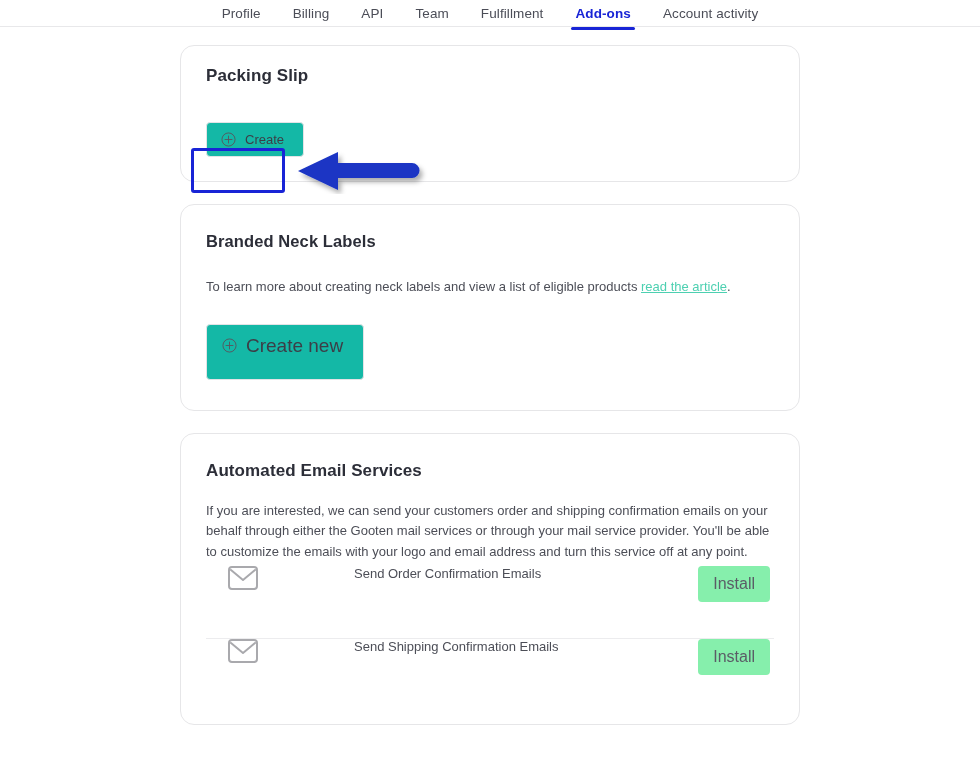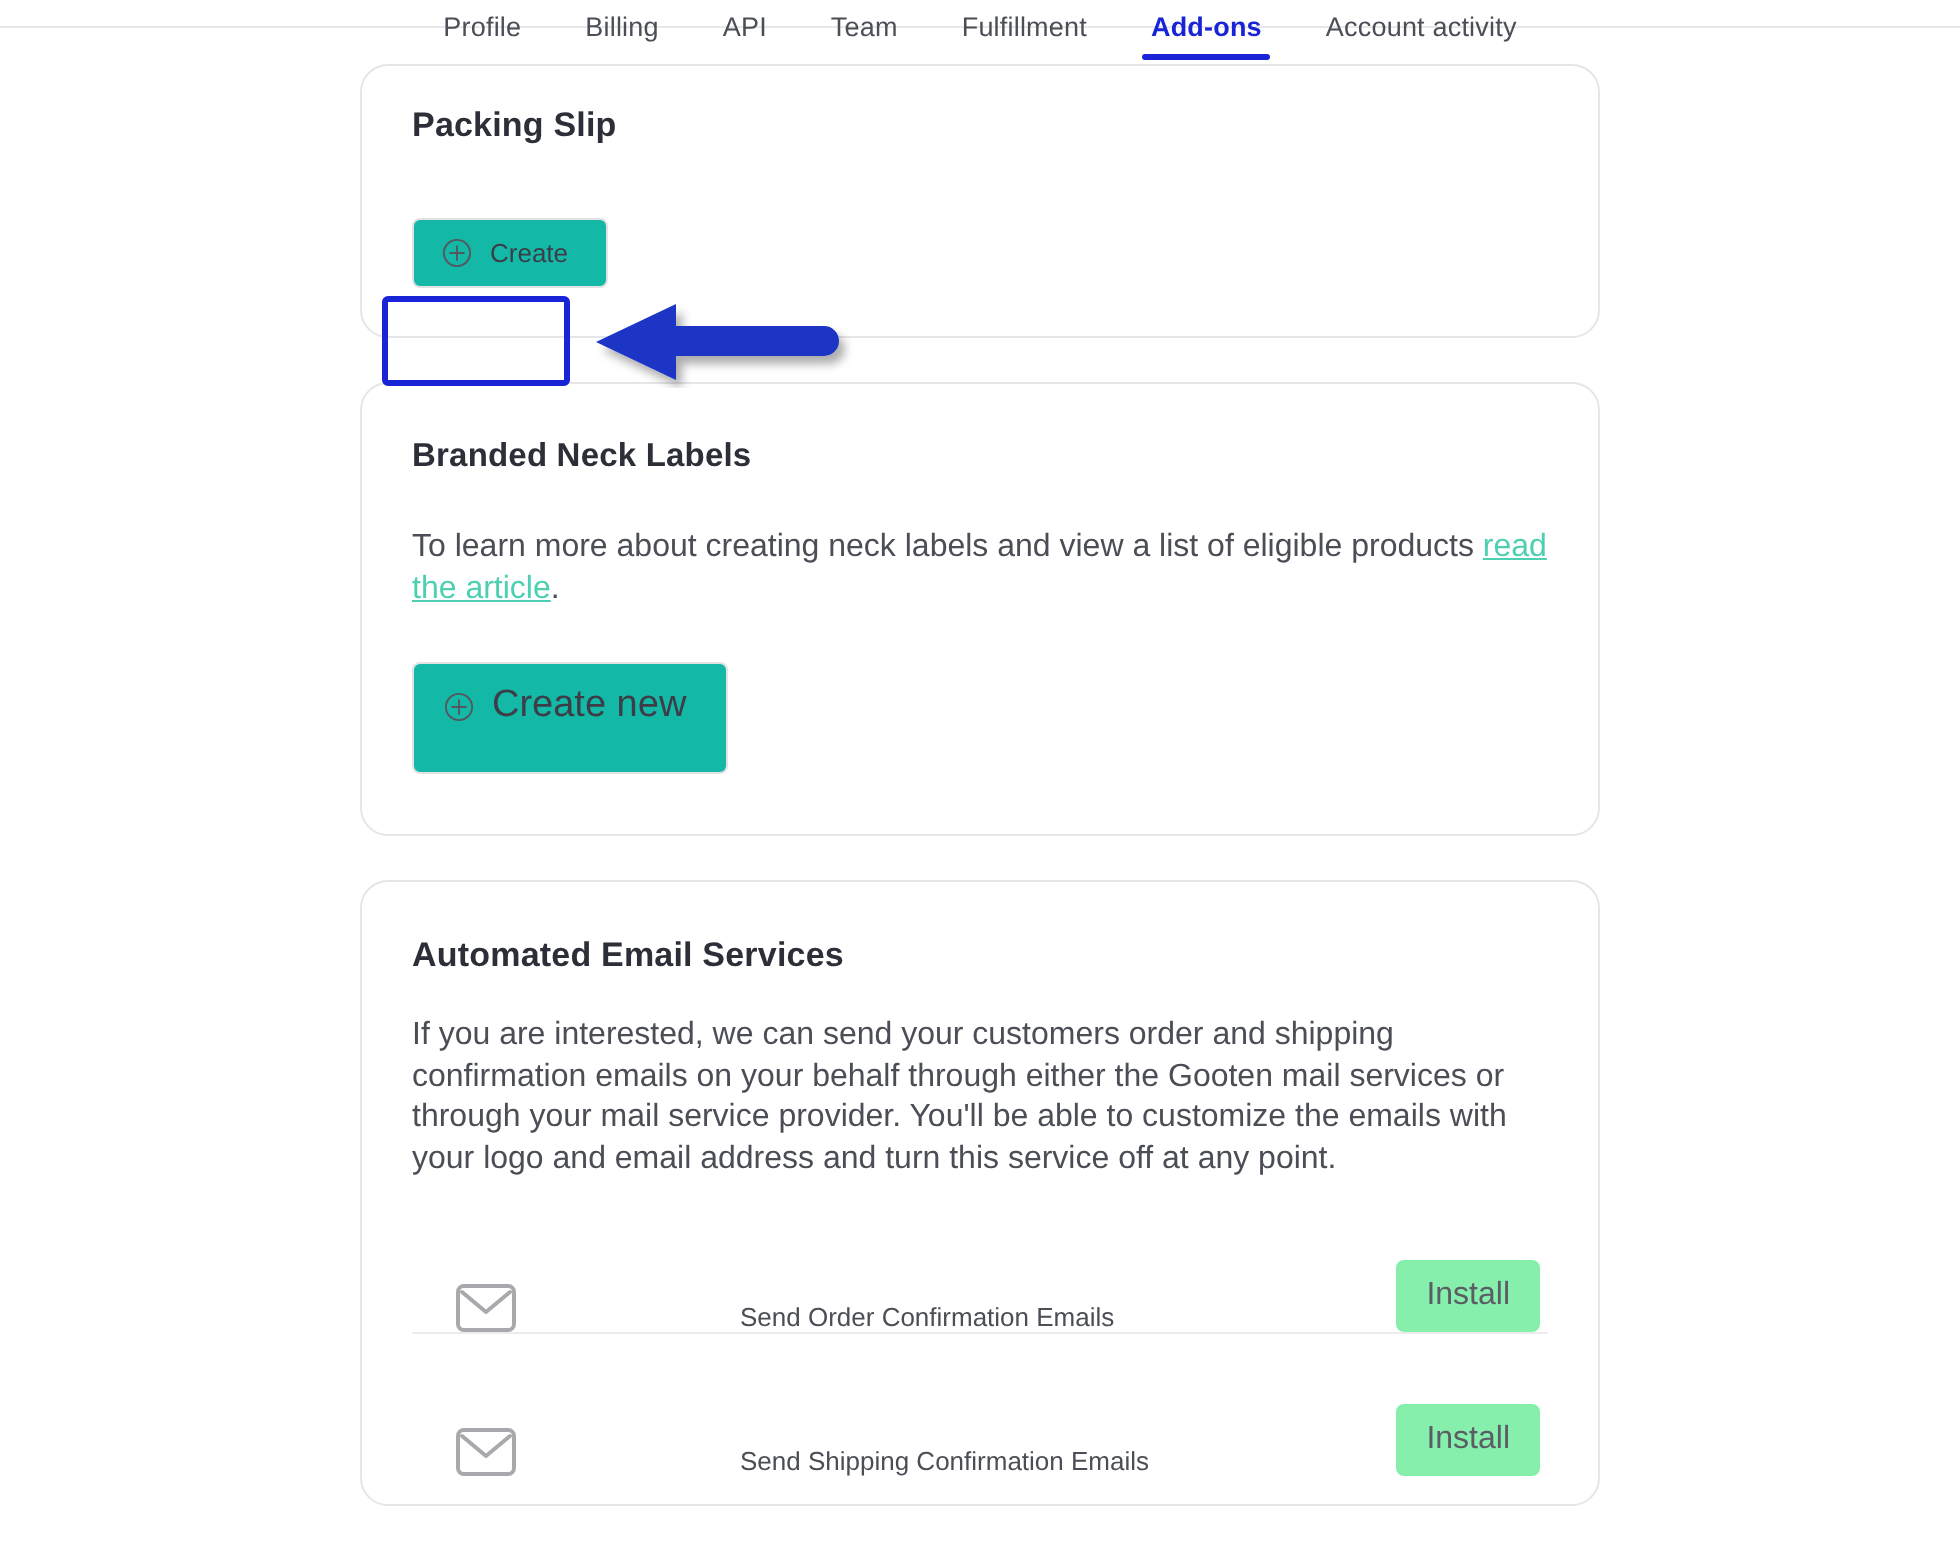--- a/index.html
+++ b/index.html
@@ -13,21 +13,21 @@
     height: 780px;
     background: #ffffff;
     font-family: "Liberation Sans", sans-serif;
     color: #31333a;
     overflow: hidden;
     position: relative;
   }
 
   
   .tabbar {
-    height: 14px;
+    height: 27px;
     border-bottom: 1px solid #e8e8ea;
     display: flex;
     align-items: flex-start;
     justify-content: center;
     gap: 0px;
     background: #ffffff;
     position: relative;
   }
   .tab {
     font-size: 13.5px;
@@ -88,21 +88,21 @@
   .card.email .card-title { font-size: 17px; margin-bottom: 20px; }
 
   .card-body {
     font-size: 12.3px;
     line-height: 19px;
     color: #4c4e57;
     margin: 0;
   }
   .card.neck .card-body,
   .card.email .card-body {
-    font-size: 16px;
+    font-size: 13px;
     line-height: 20.5px;
   }
 
   a.link-blue {
     color: #2b4fd8;
     text-decoration: underline;
     cursor: pointer;
   }
   a.link-teal {
     color: #4dd0b1;
@@ -162,24 +162,23 @@
     width: 132px;
     height: 44px;
     z-index: 41;
     pointer-events: none;
   }
 
   
   .svc-list { margin-top: 4px; }
   .svc-row {
     display: flex;
-    align-items: flex-end;
+    align-items: flex-start;
     height: 72px;
     padding: 0 2px;
-    gap: 16px;
   }
   .svc-row + .svc-row { border-top: 1px solid #ececee; }
   .svc-icon {
     width: 70px;
     flex: 0 0 70px;
     display: flex;
     align-items: center;
     justify-content: flex-start;
     padding-left: 20px;
   }

